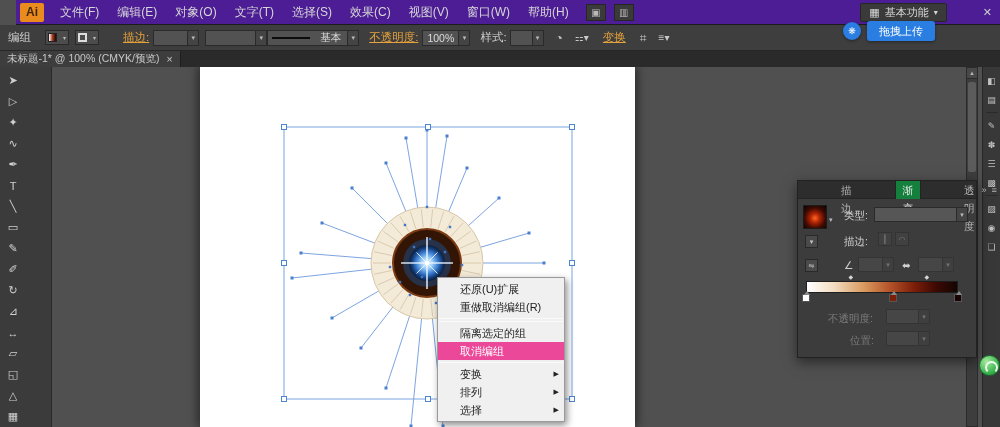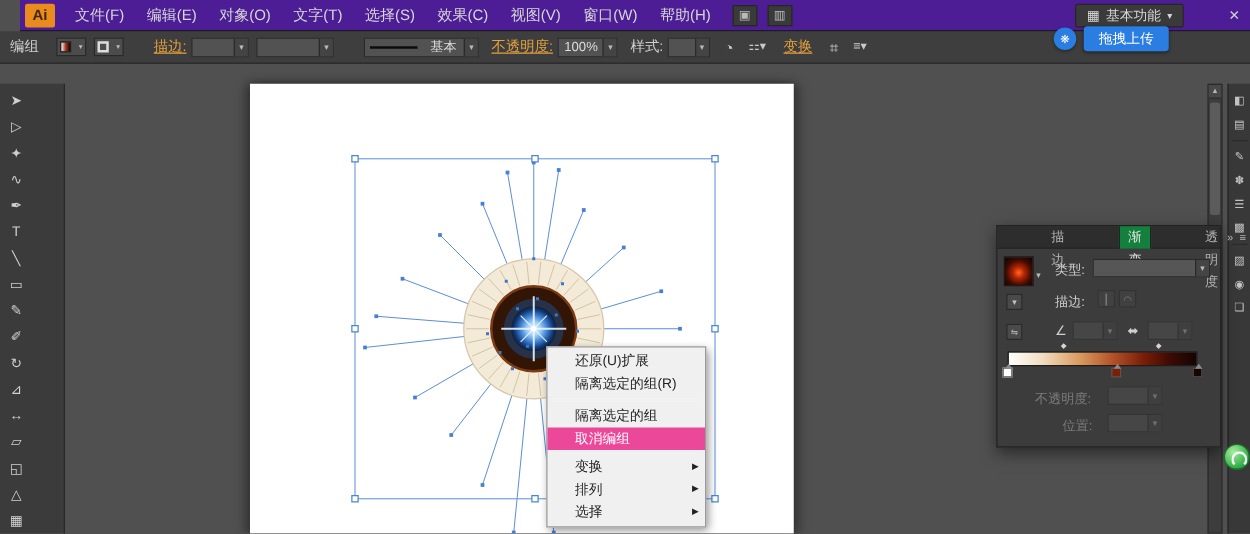--- a/index.html
+++ b/index.html
@@ -158,21 +158,21 @@
     </div>
     <span class="cb-link" style="margin-left:24px;">描边:</span>
     <div class="combo" style="width:46px;margin-left:4px;">
       <span></span>
       <span class="car">▾</span>
     </div>
     <div class="combo" style="width:62px;margin-left:6px;">
       <span></span>
       <span class="car">▾</span>
     </div>
-    <div class="combo" style="width:92px;margin-left:24px;">
+    <div class="combo" style="width:92px;margin-left:0;">
       <span class="strokeline"></span>
       <span style="margin-left:4px;">基本</span>
       <span class="car">▾</span>
     </div>
     <span class="cb-link" style="margin-left:10px;">不透明度:</span>
     <div class="combo" style="width:48px;margin-left:4px;">
       <span>100%</span>
       <span class="car">▾</span>
     </div>
     <span class="cb-label" style="margin-left:10px;">样式:</span>
@@ -180,20 +180,26 @@
       <span></span>
       <span class="car">▾</span>
     </div>
     <span class="cb-icon" style="margin-left:12px;">◔</span>
     <span class="cb-icon" style="margin-left:12px;font-size:10px;">⚏▾</span>
     <span class="cb-link" style="margin-left:14px;">变换</span>
     <span class="cb-icon" style="margin-left:14px;">⌗</span>
     <span class="cb-icon" style="margin-left:12px;font-size:10px;">≡▾</span>
   </div>
 
+  <div class="tabbar">
+    <div class="doctab">
+      <span>未标题-1* @ 100% (CMYK/预览)</span>
+      <span>×</span>
+    </div>
+  </div>
 
   <div class="toolbar">
     <div class="toolgrid" id="toolgrid">
         <div class="tool">➤</div>
         <div class="tool">▷</div>
         <div class="tool">✦</div>
         <div class="tool">∿</div>
         <div class="tool">✒</div>
         <div class="tool">T</div>
         <div class="tool">╲</div>
@@ -407,21 +413,21 @@
   </div>
 
   <div class="upload">
     <div class="upcircle">❋</div>
     <div class="uppill">拖拽上传</div>
   </div>
 
   <div class="ctxmenu" id="ctx">
     <div id="ctx-items">
         <div class="mi"><span>还原(U)扩展</span></div>
-        <div class="mi"><span>隔离选定的组(R)</span></div>
+        <div class="mi"><span>重做取消编组(R)</span></div>
         <div class="sep"></div>
         <div class="sep"></div>
         <div class="mi"><span>隔离选定的组</span></div>
         <div class="mi hl"><span>取消编组</span></div>
         <div class="sep"></div>
         <div class="mi"><span>变换</span><span class="subarrow">▶</span></div>
         <div class="mi"><span>排列</span><span class="subarrow">▶</span></div>
         <div class="mi"><span>选择</span><span class="subarrow">▶</span></div>
       </div>
   </div>

